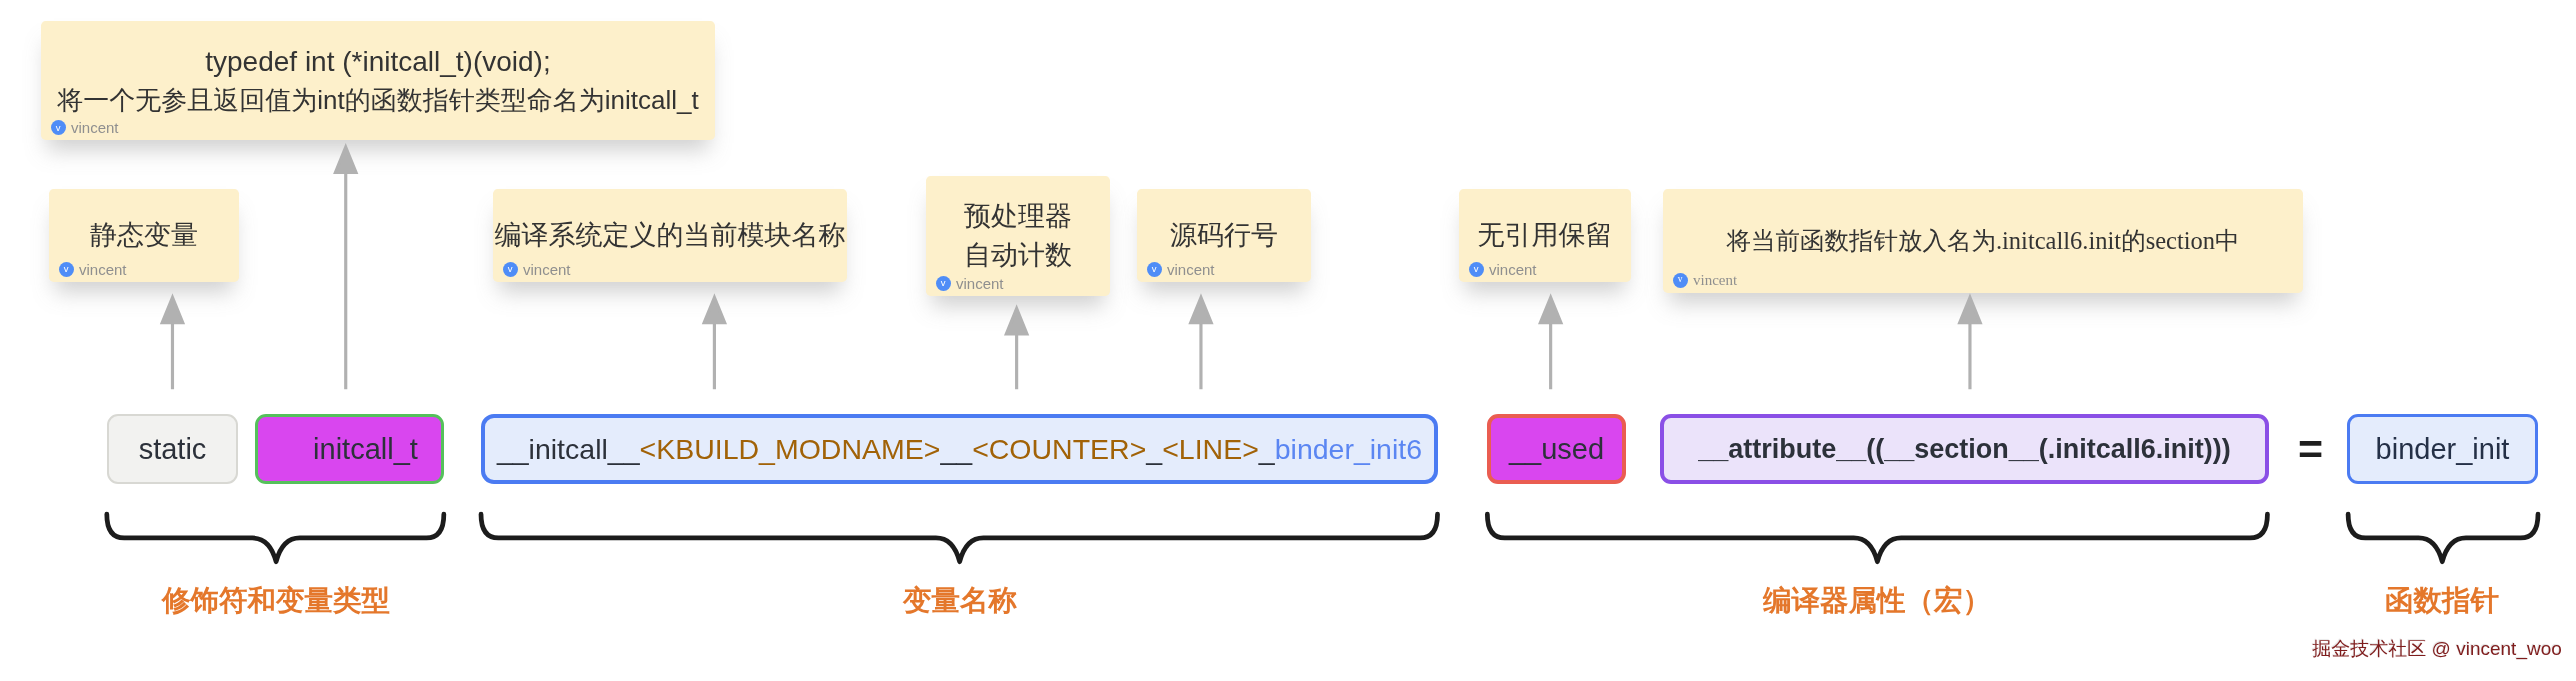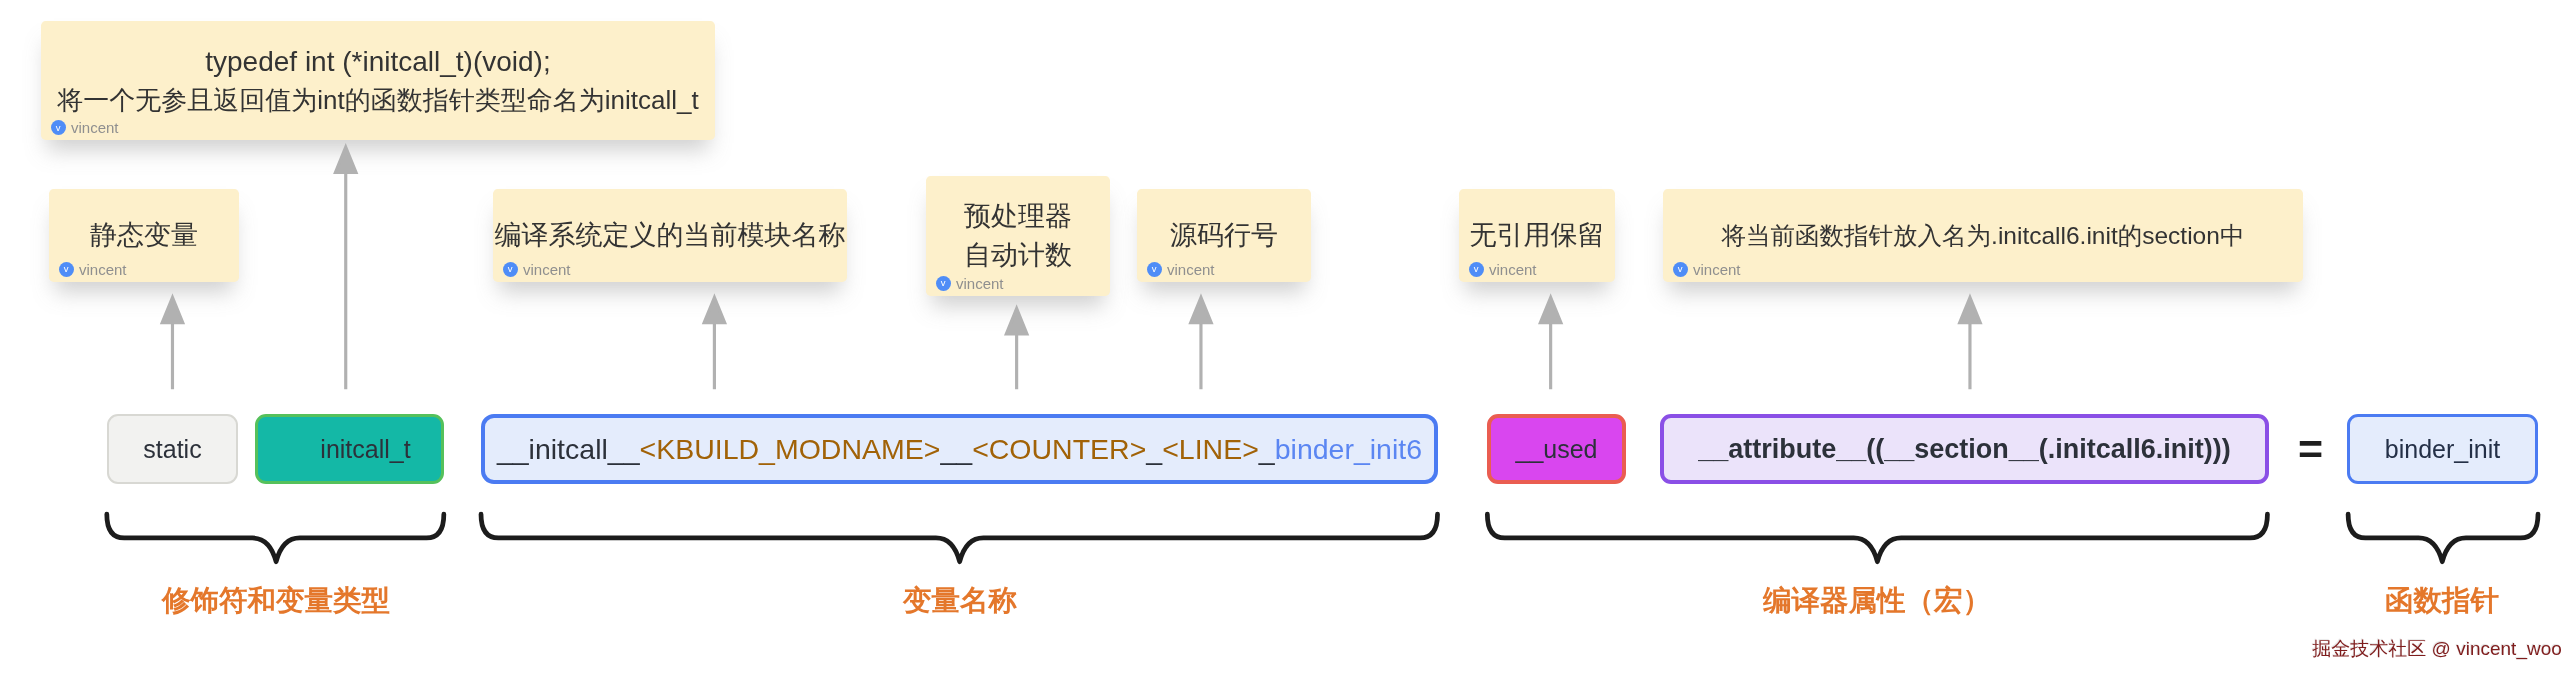--- a/index.html
+++ b/index.html
@@ -35,25 +35,25 @@
     width: 15px; height: 15px; border-radius: 50%;
     background: #4f8df7; color: #ffffff;
     font-size: 9.5px; display: flex; align-items: center; justify-content: center;
   }
 
   
   .token {
     position: absolute; top: 414px; height: 70px;
     border-radius: 11px;
     display: flex; align-items: center; justify-content: center;
-    font-size: 25px; white-space: nowrap;
+    font-size: 29px; white-space: nowrap;
     color: #2c313a;
   }
   .token-static   { background: #f2f2f0; border: 2.4px solid #d8d8d3; }
-  .token-type     { background: #14b8a6; border: 3.2px solid #55c15b; padding-left: 32px; }
+  .token-type     { background: #d946ef; border: 3.2px solid #55c15b; padding-left: 32px; }
   .token-name     { background: #e4ecfc; border: 4px solid #4b7bf2; font-size: 28.5px; }
   .token-used     { background: #d946ef; border: 4px solid #ea5d51; }
   .token-attr     { background: #ebe3fa; border: 4px solid #8a4fe6; font-size: 27px; }
   .token-value    { background: #e4ecfc; border: 3.2px solid #4b7bf2; color: #243047; }
   .equals-sign {
     position: absolute; top: 414px; height: 70px;
     display: flex; align-items: center; justify-content: center;
     font-size: 43px; font-weight: 700; color: #1f1f1f;
   }
   .seg-dark   { color: #2c313a; }
@@ -118,29 +118,29 @@
   </div>
 
   <div class="note" style="left:1137px; top:189px; width:174px; height:93px;">
     <div>源码行号</div>
     <div class="author-badge">
       <span class="author-dot">v</span>
       <span>vincent</span>
     </div>
   </div>
 
-  <div class="note" style="left:1459px; top:189px; width:156px; height:93px;">
+  <div class="note" style="left:1459px; top:189px; width:172px; height:93px;">
     <div>无引用保留</div>
     <div class="author-badge">
       <span class="author-dot">v</span>
       <span>vincent</span>
     </div>
   </div>
 
-  <div class="note" style="left:1663px; top:189px; width:640px; height:93px; font-size:24.5px;">
+  <div class="note" style="left:1663px; top:189px; width:640px; height:104px; font-size:24.5px;font-family:Liberation Serif, serif;">
     <div>将当前函数指针放入名为.initcall6.init的section中</div>
     <div class="author-badge">
       <span class="author-dot">v</span>
       <span>vincent</span>
     </div>
   </div>
 
   <svg class="overlay" viewBox="0 0 3256 862">
     <g stroke="#b1b1b1" stroke-width="4" fill="#b1b1b1">
       <g>

